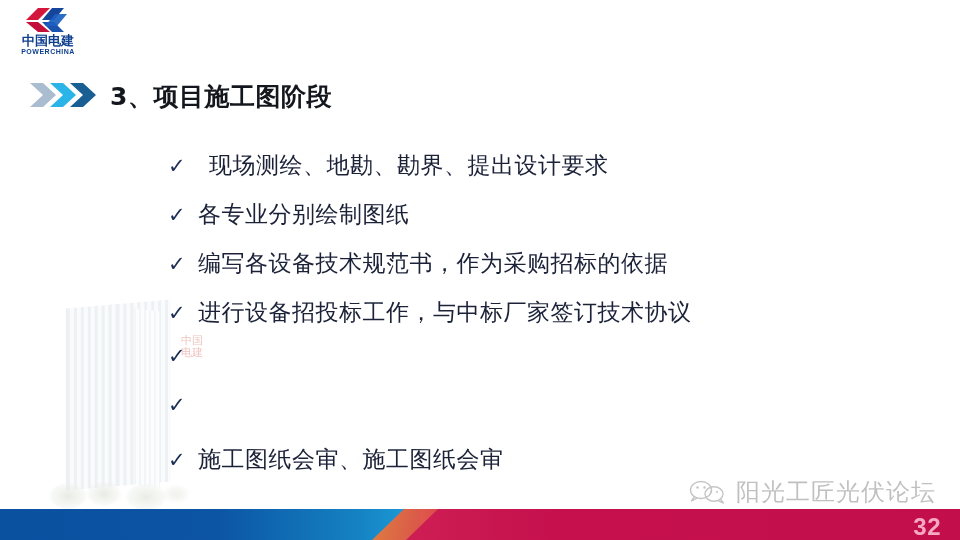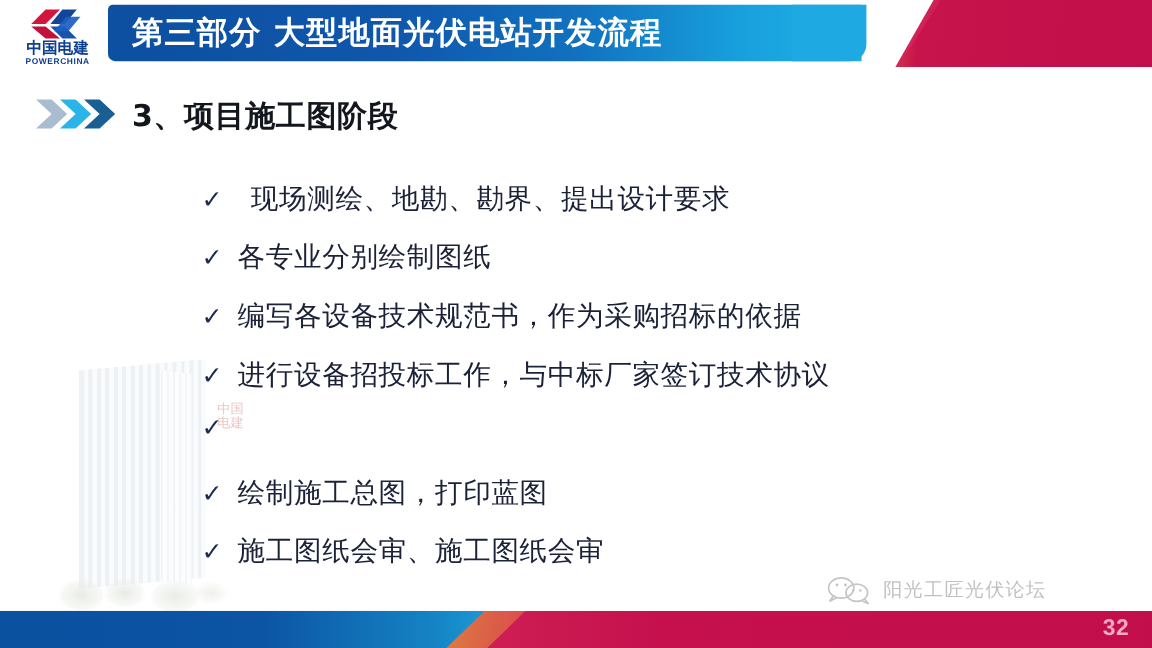--- a/index.html
+++ b/index.html
@@ -255,21 +255,21 @@
     opacity: 0.42;
     pointer-events: none;
   }
   .wechat-icon {
     width: 40px;
     height: 26px;
     margin-right: 8px;
   }
   .footer-watermark-text {
     color: #6b6b6b;
-    font-size: 16px;
+    font-size: 24px;
     font-family: "DejaVu Sans", sans-serif;
     letter-spacing: 1px;
     white-space: nowrap;
   }
 
   
   .bottom-bar {
     position: absolute;
     left: 0;
     bottom: 0;
@@ -298,45 +298,38 @@
     width: 580px;
     height: 31px;
     background: linear-gradient(90deg, #cf2155 0%, #c5104d 30%, #c20f4b 100%);
     clip-path: polygon(26px 100%, 58px 0%, 580px 0%, 580px 100%);
   }
   .page-number {
     position: absolute;
     right: 19px;
     top: 4px;
     color: #f5a9c2;
-    font-size: 19px;
+    font-size: 24px;
     font-weight: bold;
     font-family: "Liberation Sans", sans-serif;
     letter-spacing: 0.5px;
   }
 </style>
 </head>
 <body>
 
 <div id="slide">
 
   <div class="watermark-building">
     <div class="wm-tower"></div>
     <div class="wm-tower-side"></div>
     <div class="wm-trees"></div>
   </div>
   <div class="watermark-seal">中国电建</div>
 
-  <div class="header">
-    <div class="header-bar"></div>
-    <div class="header-cyan-cap"></div>
-    <div class="header-red"></div>
-    <div class="header-red-inner"></div>
-    <div class="header-title">第三部分 大型地面光伏电站开发流程</div>
-  </div>
 
   <div class="logo">
     <div class="logo-mark">
       <svg width="48" height="28" viewBox="0 0 48 28" xmlns="http://www.w3.org/2000/svg">
         <polygon points="14,2 26,2 14,14 2,14" fill="#d4163c"></polygon>
         <polygon points="2,16 14,16 26,26 14,26" fill="#c2103a"></polygon>
         <polygon points="28,2 40,2 30,14 18,14" fill="#14459b"></polygon>
         <polygon points="18,16 30,16 40,26 28,26" fill="#1a53ae"></polygon>
         <polygon points="31,8 43,8 33,20 21,20" fill="#1b5fc0" opacity="0.92"></polygon>
       </svg>
@@ -377,21 +370,20 @@
       <span class="bullet-check">✓</span>
       <span class="bullet-text">进行设备招投标工作，与中标厂家签订技术协议</span>
     </div>
 
     <div class="bullet-row">
       <span class="bullet-check">✓</span>
     </div>
 
     <div class="bullet-row">
       <span class="bullet-check">✓</span>
-      <span class="bullet-text">绘制施工总图，打印蓝图</span>
     </div>
 
     <div class="bullet-row">
       <span class="bullet-check">✓</span>
       <span class="bullet-text">施工图纸会审、施工图纸会审</span>
     </div>
 
   </div>
 
   <div class="footer-watermark">

